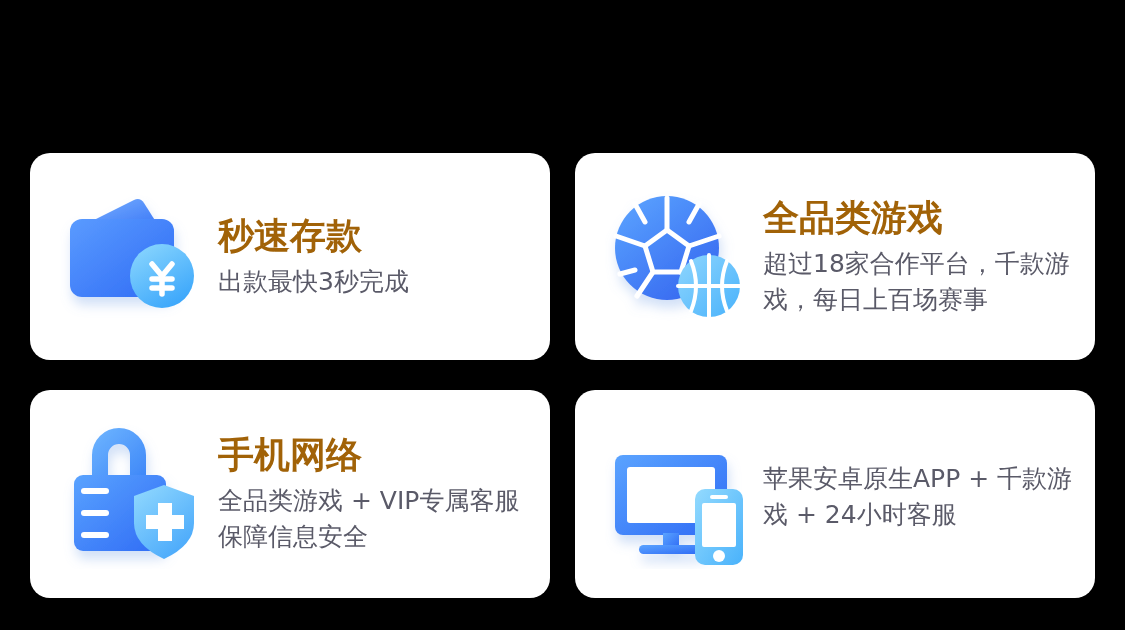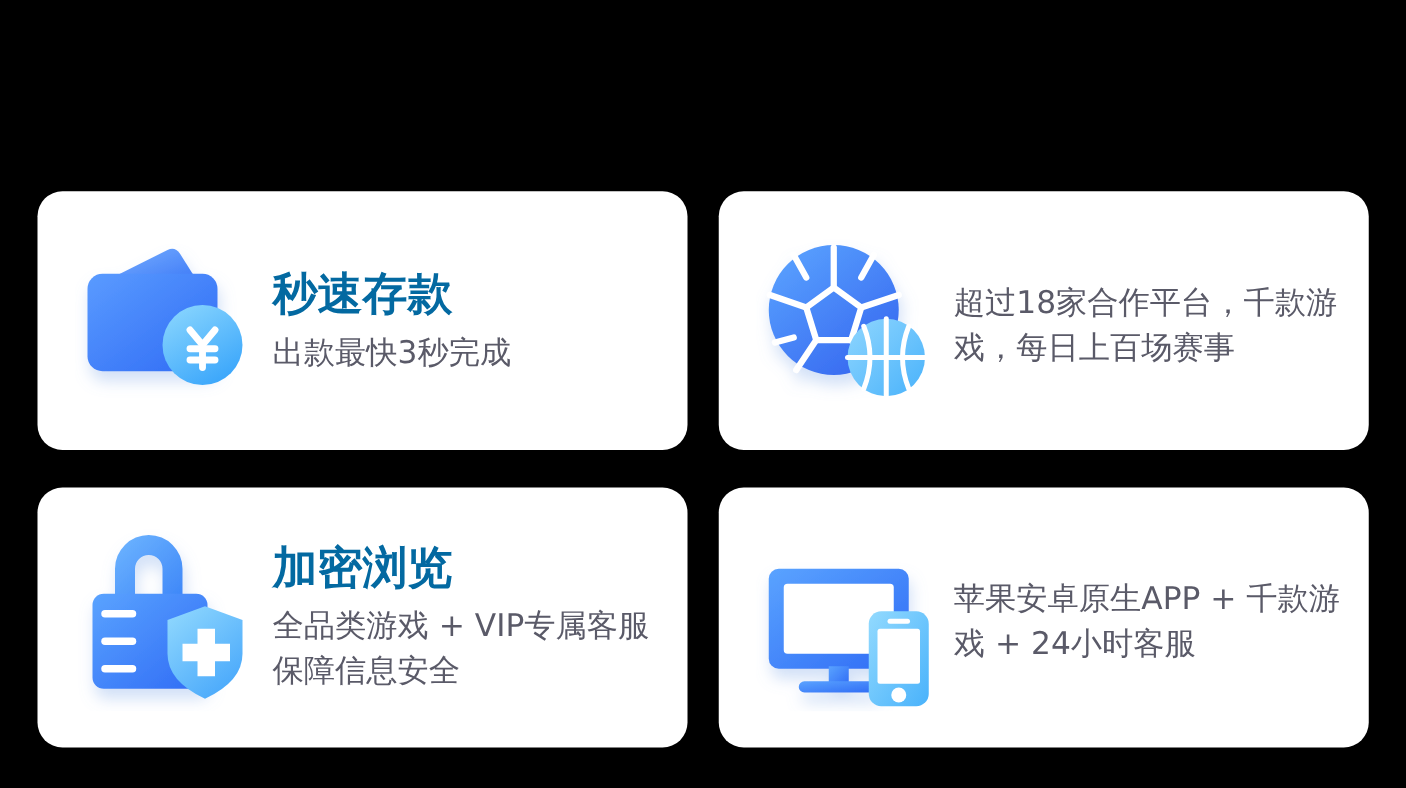--- a/index.html
+++ b/index.html
@@ -128,21 +128,21 @@
   .card-text {
     flex: 1 1 auto;
     padding-left: 8px;
     padding-right: 14px;
   }
 
   .card-title {
     font-size: 36px;
     line-height: 44px;
     font-weight: 700;
-    color: #0369a1;
+    color: #a16207;
     letter-spacing: 0px;
     font-family: "DejaVu Sans", "Liberation Sans", sans-serif;
     white-space: nowrap;
   }
 
   .card-desc {
     margin-top: 6px;
     font-size: 25px;
     line-height: 36px;
     color: #5a5a68;
@@ -231,20 +231,21 @@
           <circle cx="104" cy="104" r="31" fill="url(#bbGrad)"></circle>
           <g fill="none" stroke="#ffffff" stroke-width="4" stroke-linecap="round">
             <path d="M104 73 L104 135"></path>
             <path d="M73 104 L135 104"></path>
             <path d="M86 79 Q96 104 86 129"></path>
             <path d="M122 79 Q112 104 122 129"></path>
           </g>
         </svg>
       </div>
       <div class="card-text">
+        <div class="card-title">全品类游戏</div>
         <div class="card-desc">超过18家合作平台，千款游戏，每日上百场赛事</div>
       </div>
     </div>
 
     <div class="card">
       <div class="card-icon">
         <svg viewBox="0 0 150 150" xmlns="http://www.w3.org/2000/svg">
           <defs>
             <linearGradient id="lockGrad" x1="0" y1="0" x2="1" y2="1">
               <stop offset="0%" stop-color="#5aa3ff"></stop>
@@ -269,21 +270,21 @@
               <path d="M24 72 L46 72"></path>
               <path d="M24 94 L46 94"></path>
               <path d="M24 116 L46 116"></path>
             </g>
           </g>
           <path d="M104 66 L134 77 L134 104 Q134 126 104 140 Q74 126 74 104 L74 77 Z" fill="url(#shieldGrad)"></path>
           <path d="M98 84 L112 84 L112 96 L124 96 L124 110 L112 110 L112 122 L98 122 L98 110 L86 110 L86 96 L98 96 Z" fill="#ffffff"></path>
         </svg>
       </div>
       <div class="card-text">
-        <div class="card-title">加密浏览</div>
+        <div class="card-title">手机网络</div>
         <div class="card-desc wide">全品类游戏 + VIP专属客服保障信息安全</div>
       </div>
     </div>
 
     <div class="card">
       <div class="card-icon">
         <svg viewBox="0 0 150 150" xmlns="http://www.w3.org/2000/svg">
           <defs>
             <linearGradient id="monGrad" x1="0" y1="0" x2="1" y2="1">
               <stop offset="0%" stop-color="#5aa3ff"></stop>

